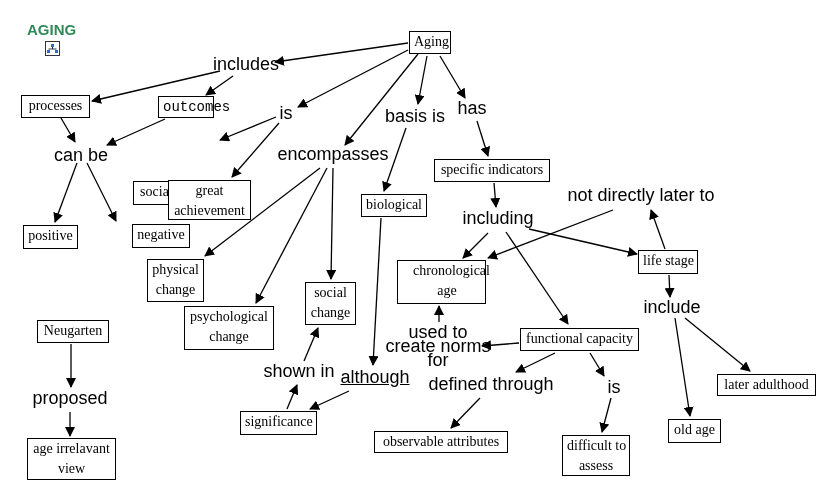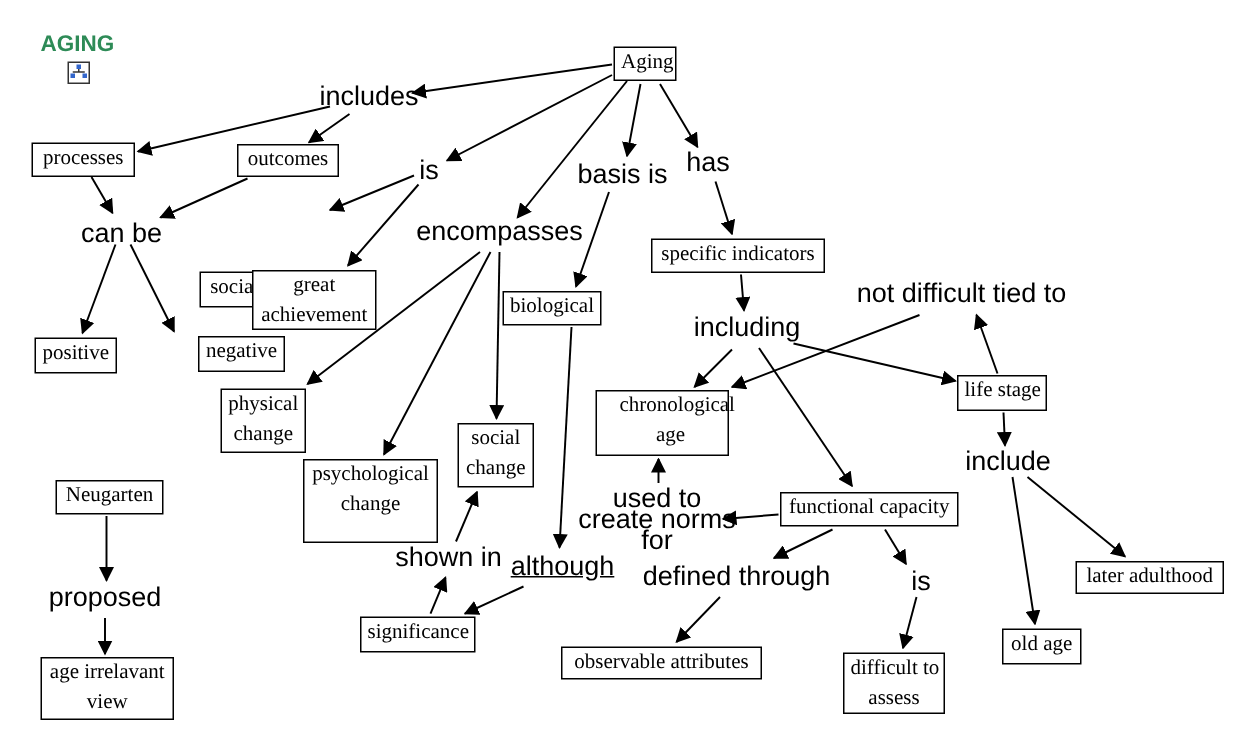--- a/index.html
+++ b/index.html
@@ -85,49 +85,49 @@
     <rect x="5" y="1" width="3" height="3" fill="#3366cc"></rect>
     <line x1="6.5" y1="4" x2="6.5" y2="6" style="stroke:#333;stroke-width:1"></line>
     <line x1="2.5" y1="6" x2="10.5" y2="6" style="stroke:#333;stroke-width:1"></line>
     <rect x="1" y="7" width="3" height="3" fill="#3366cc"></rect>
     <rect x="9" y="7" width="3" height="3" fill="#3366cc"></rect>
   </svg>
 </div>
 
 <div class="node" style="left:409px;top:31px;width:42px;height:23px;"><span>Aging</span></div>
 <div class="node" style="left:21px;top:95px;width:69px;height:23px;"><span>processes</span></div>
-<div class="node" style="left:158px;top:96px;width:68px;height:22px;"><span>outcomes</span></div>
+<div class="node" style="left:158px;top:96px;width:56px;height:22px;font-family:Liberation Mono, monospace;"><span>outcomes</span></div>
 <div class="node" style="left:133px;top:141px;width:97px;height:24px;margin-top:40px;"><span>social problem</span></div>
 <div class="node" style="left:168px;top:180px;width:83px;height:40px;"><span>great</span><br><span>achievement</span></div>
 <div class="node" style="left:23px;top:225px;width:55px;height:24px;"><span>positive</span></div>
 <div class="node" style="left:97px;top:224px;width:58px;height:24px;margin-left:35px;"><span>negative</span></div>
 <div class="node" style="left:147px;top:259px;width:57px;height:43px;"><span>physical</span><br><span>change</span></div>
-<div class="node" style="left:202px;top:306px;width:90px;height:56px;"><span>psychological</span><br><span>change</span></div>
+<div class="node" style="left:184px;top:306px;width:90px;height:44px;"><span>psychological</span><br><span>change</span></div>
 <div class="node" style="left:305px;top:282px;width:51px;height:43px;"><span>social</span><br><span>change</span></div>
-<div class="node" style="left:335px;top:194px;width:66px;height:23px;"><span>biological</span></div>
+<div class="node" style="left:361px;top:194px;width:66px;height:23px;"><span>biological</span></div>
 <div class="node" style="left:434px;top:159px;width:116px;height:23px;"><span>specific indicators</span></div>
 <div class="node" style="left:397px;top:260px;width:89px;height:44px;padding-left:15px;"><span>chronological</span><br><span>age</span></div>
 <div class="node" style="left:638px;top:250px;width:60px;height:24px;"><span>life stage</span></div>
 <div class="node" style="left:520px;top:328px;width:119px;height:23px;"><span>functional capacity</span></div>
 <div class="node" style="left:374px;top:431px;width:134px;height:22px;"><span>observable attributes</span></div>
 <div class="node" style="left:562px;top:435px;width:68px;height:41px;"><span>difficult to</span><br><span>assess</span></div>
 <div class="node" style="left:668px;top:419px;width:53px;height:24px;"><span>old age</span></div>
 <div class="node" style="left:717px;top:374px;width:99px;height:22px;"><span>later adulthood</span></div>
 <div class="node" style="left:240px;top:411px;width:77px;height:24px;"><span>significance</span></div>
 <div class="node" style="left:37px;top:320px;width:72px;height:23px;"><span>Neugarten</span></div>
 <div class="node" style="left:27px;top:438px;width:89px;height:42px;"><span>age irrelavant</span><br><span>view</span></div>
 
 <div class="link" style="left:246px;top:57px;">includes</div>
 <div class="link" style="left:286px;top:106px;">is</div>
 <div class="link" style="left:333px;top:147px;">encompasses</div>
 <div class="link" style="left:415px;top:109px;">basis is</div>
 <div class="link" style="left:472px;top:101px;">has</div>
 <div class="link" style="left:81px;top:148px;">can be</div>
 <div class="link" style="left:498px;top:211px;">including</div>
-<div class="link" style="left:641px;top:188px;">not difficult tied to</div>
+<div class="link" style="left:641px;top:188px;">not directly later to</div>
 <div class="link" style="left:672px;top:300px;">include</div>
 <div class="link" style="left:438px;top:325px;line-height:14px;">
   <span>used to</span><br>
   <span>create norms</span><br>
   <span>for</span>
 </div>
 <div class="link" style="left:491px;top:377px;">defined through</div>
 <div class="link" style="left:614px;top:380px;">is</div>
 <div class="link" style="left:299px;top:364px;">shown in</div>
 <div class="link" style="left:375px;top:370px;text-decoration:underline;">although</div>

